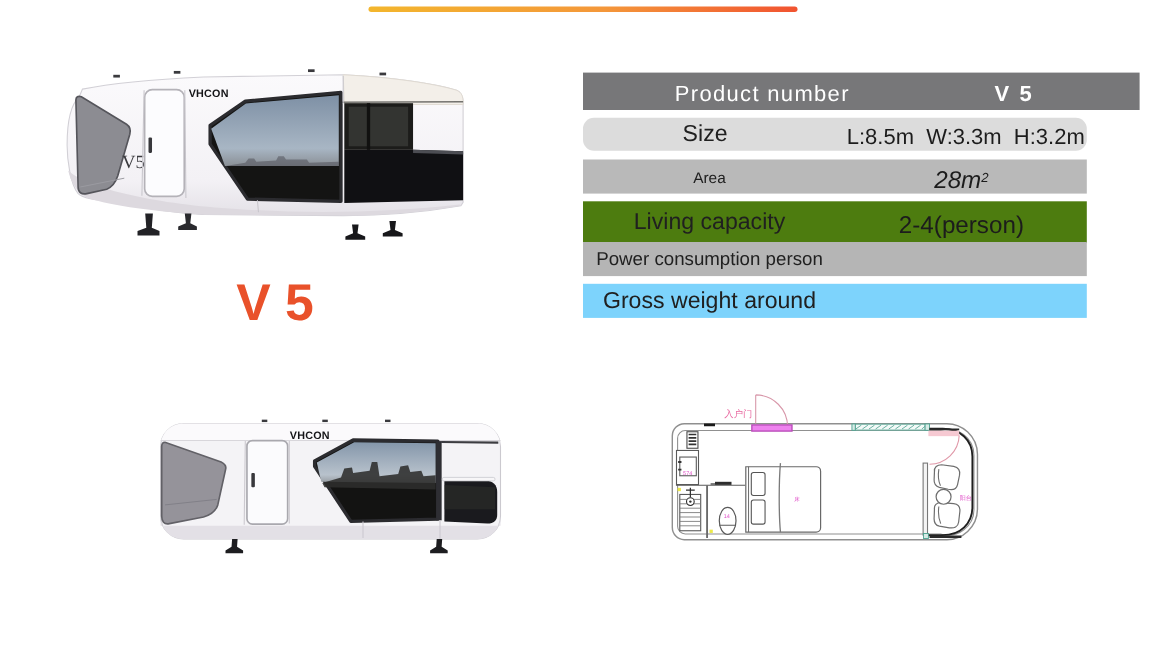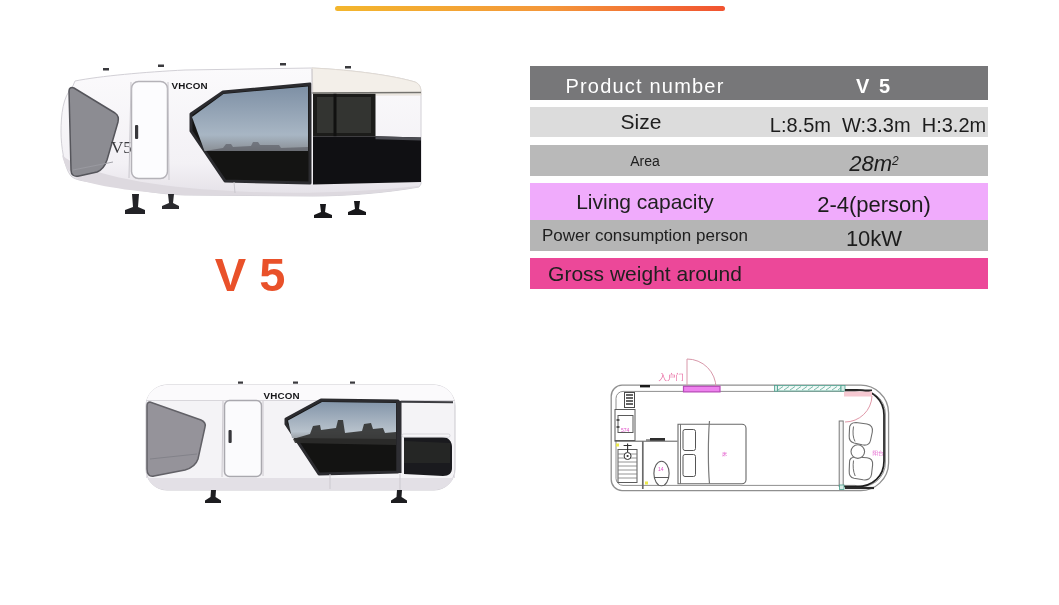--- a/index.html
+++ b/index.html
@@ -71,46 +71,45 @@
   <path d="M 299 141 L 305 141 L 304 149 L 311 152 L 311 155 L 293 155 L 293 152 L 300 149 Z" fill="#17171a"></path>
 
   <rect x="48" y="8" width="6" height="2.5" fill="#3a3a3e"></rect>
     <rect x="103" y="4.5" width="6" height="2.5" fill="#3a3a3e"></rect>
   <rect x="225" y="3" width="6" height="2.5" fill="#3a3a3e"></rect>
     <rect x="290" y="6" width="6" height="2.5" fill="#3a3a3e"></rect>
 </svg>
 
 <div class="abs" style="left:190px;top:247px;width:120px;text-align:center;font-size:47px;font-weight:bold;color:#e9512a;letter-spacing:0px;">V 5</div>
 
-<div class="row" style="top:66px;height:34px;background:#777779;">
+<div class="row" style="top:66px;height:34px;background:#777779;padding-left:48px;">
   <div class="lab" style="color:#ffffff;font-size:20px;letter-spacing:1.2px;position:relative;top:3px;">Product number</div>
   <div class="val" style="color:#ffffff;font-size:20px;font-weight:bold;letter-spacing:2px;position:relative;top:3px;">V 5</div>
 </div>
 
-<div class="row" style="top:107px;height:30px;background:#dcdcdc;">
+<div class="row" style="top:107px;height:30px;background:#dcdcdc;border-radius:10px;">
   <div class="lab" style="font-size:21px;">Size</div>
   <div class="val" style="font-size:20px;position:relative;top:3px;margin-left:16px;">L:8.5m&nbsp; W:3.3m&nbsp; H:3.2m</div>
 </div>
 
 <div class="row" style="top:145px;height:31px;background:#b9b9b9;">
   <div class="lab" style="font-size:14px;">Area</div>
   <div class="val" style="font-size:22px;position:relative;top:3px;font-style:italic;">28m<span style="font-size:12px;vertical-align:6px;">2</span></div>
 </div>
 
-<div class="row" style="top:183px;height:38px;background:#f0abfc;">
+<div class="row" style="top:183px;height:38px;background:#4d7c0f;">
   <div class="lab" style="font-size:21px;">Living capacity</div>
   <div class="val" style="font-size:22px;position:relative;top:3px;">2-4(person)</div>
 </div>
 
 <div class="row" style="top:220px;height:31px;background:#b5b5b5;">
   <div class="lab" style="font-size:17px;">Power consumption person</div>
-  <div class="val" style="font-size:22px;position:relative;top:3px;">10kW</div>
-</div>
-
-<div class="row" style="top:258px;height:31px;background:#ec4899;">
+</div>
+
+<div class="row" style="top:258px;height:31px;background:#7dd3fc;">
   <div class="lab" style="font-size:21px;">Gross weight around</div>
 </div>
 
 <svg class="abs" style="left:140px;top:375px;" width="325" height="130" viewBox="0 0 325 130">
   <defs>
     <linearGradient id="skysv" x1="0" y1="0" x2="0" y2="1">
       <stop offset="0" stop-color="#8496aa"></stop>
         <stop offset="0.8" stop-color="#b8c2cc"></stop>
         <stop offset="1" stop-color="#979ca1"></stop>
     </linearGradient>

